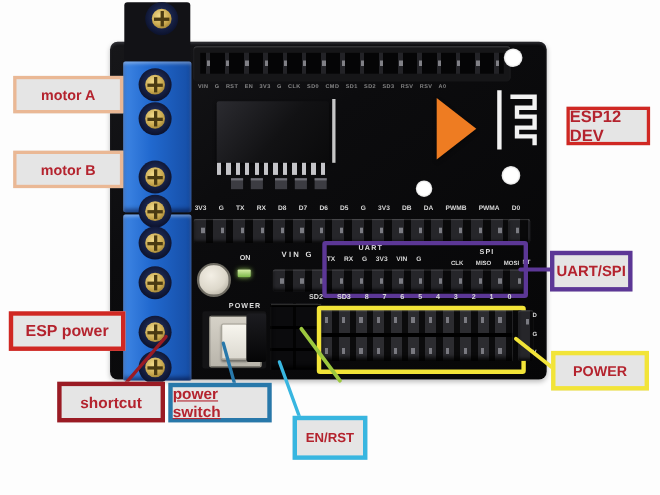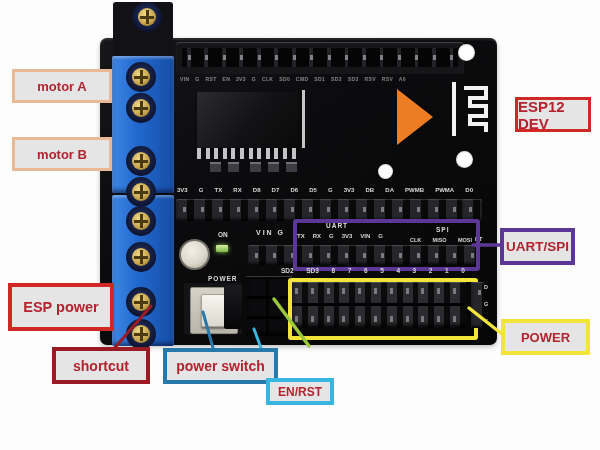--- a/index.html
+++ b/index.html
@@ -252,34 +252,34 @@
 
   <div class="callout" style="left:12px;top:69px;width:100px;height:34px;border:3px solid var(--tan);font-size:13px;">
     <span>motor A</span>
     </div>
 
   <div class="callout" style="left:12px;top:137px;width:100px;height:34px;border:3px solid var(--tan);font-size:13px;">
     <span>motor B</span>
     </div>
 
 
-  <div class="callout" style="left:8px;top:283px;width:106px;height:48px;border:4px solid var(--red);font-size:14.5px;">
+  <div class="callout" style="left:8px;top:283px;width:106px;height:36px;border:4px solid var(--red);font-size:14.5px;">
     <span>ESP power</span>
     </div>
 
   <div class="callout" style="left:52px;top:347px;width:98px;height:37px;border:4px solid var(--dark-red);font-size:14px;">
     <span>shortcut</span>
     </div>
 
-  <div class="callout" style="left:163px;top:348px;width:115px;height:36px;border:4px solid var(--blue);font-size:14px;">
+  <div class="callout" style="left:153px;top:348px;width:94px;height:36px;border:4px solid var(--blue);font-size:14px;text-decoration:underline;">
     <span>power switch</span>
     </div>
 
 
-  <div class="callout" style="left:266px;top:378px;width:68px;height:27px;border:4px solid var(--cyan);font-size:12px;">
+  <div class="callout" style="left:266px;top:378px;width:68px;height:40px;border:4px solid var(--cyan);font-size:12px;">
     <span>EN/RST</span>
     </div>
 
   <div class="callout" style="left:500px;top:228px;width:75px;height:37px;border:4px solid var(--purple);font-size:13.5px;">
     <span>UART/SPI</span>
     </div>
 
   <div class="callout" style="left:501px;top:319px;width:89px;height:36px;border:4px solid var(--yellow);font-size:13px;">
     <span>POWER</span>
     </div>

